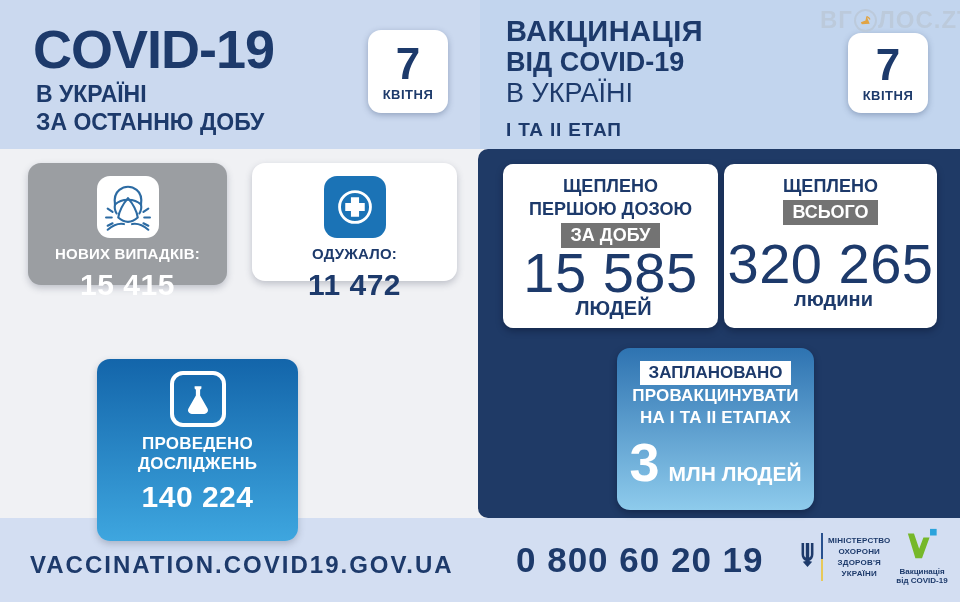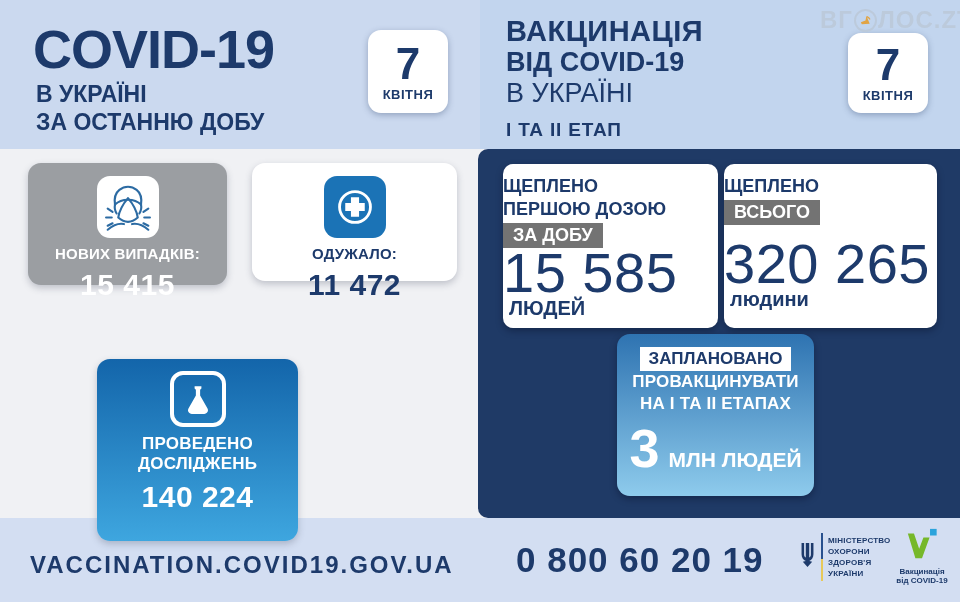--- a/index.html
+++ b/index.html
@@ -50,47 +50,47 @@
   .icon-box{width:62px;height:62px;border-radius:13px;margin:13px auto 7px;display:flex;align-items:center;justify-content:center;}
   .icon-box.white{background:#fff;}
   .icon-box.blue{background:#1b73b6;}
   .icon-outline{width:56px;height:56px;border:4px solid #fff;border-radius:13px;margin:12px auto 7px;
     display:flex;align-items:center;justify-content:center;box-sizing:border-box;}
   .card-label{font-size:15px;font-weight:800;letter-spacing:.2px;}
   .card-label.lg{font-size:17px;}
   .card-value{font-size:30px;font-weight:700;line-height:46px;letter-spacing:.5px;}
 
   
-  .vcard{position:absolute;background:#fff;border-radius:10px;color:#1d3a6b;
+  .vcard{position:absolute;background:#fff;border-radius:10px;text-align:center;color:#1d3a6b;
     box-shadow:0 3px 7px rgba(0,10,30,.35);}
   .vcard1{left:503px;top:164px;width:215px;height:153px;padding-top:11px;box-sizing:content-box;}
   .vcard2{left:724px;top:164px;width:213px;height:153px;padding-top:11px;}
   .v-line{font-size:18px;font-weight:800;line-height:23px;}
   .chip{display:inline-block;background:#737373;color:#fff;font-size:18px;font-weight:800;
     padding:1px 10px 2px;margin-top:2px;line-height:22px;}
   .v-value{font-size:56px;font-weight:400;line-height:46px;letter-spacing:.5px;margin-top:2px;}
   .v-unit{font-size:20px;font-weight:800;line-height:24px;padding-left:6px;}
   .gap-big{margin-top:16px;}
 
-  .card-planned{left:617px;top:334px;width:197px;height:162px;border-radius:13px;text-align:center;
+  .card-planned{left:617px;top:348px;width:197px;height:162px;border-radius:13px;text-align:center;
     position:absolute;color:#fff;background:linear-gradient(180deg,#2e73b1 0%,#8ecbec 100%);
     box-shadow:0 3px 7px rgba(0,10,30,.35);padding-top:13px;box-sizing:border-box;}
   .chip-white{display:inline-block;background:#fff;color:#1d3a6b;font-size:17px;font-weight:800;
     padding:1px 9px 2px;line-height:21px;}
   .p-line{font-size:17px;font-weight:800;line-height:22px;letter-spacing:.2px;}
   .p-valrow{margin-top:8px;display:flex;align-items:baseline;justify-content:center;gap:9px;}
   .p-value{font-size:54px;font-weight:800;line-height:50px;}
   .p-unit{font-size:21px;font-weight:800;}
 
   
   .f-website{position:absolute;left:30px;top:551px;font-size:24px;font-weight:800;letter-spacing:2px;color:#1d3a6b;}
   .f-phone{position:absolute;left:516px;top:540px;font-size:35px;font-weight:800;letter-spacing:1px;color:#1d3a6b;}
   .moz-logo{position:absolute;left:799px;top:533px;display:flex;align-items:center;gap:5px;}
   .moz-divider{width:2px;height:48px;background:linear-gradient(#27508e 0 55%,#e7c95a 55% 100%);}
-  .moz-lines{font-size:8px;font-weight:700;color:#1d3a6b;line-height:11px;letter-spacing:.2px;text-align:left;}
+  .moz-lines{font-size:8px;font-weight:700;color:#1d3a6b;line-height:11px;letter-spacing:.2px;text-align:center;}
   .vax-logo{position:absolute;left:893px;top:527px;width:58px;text-align:center;}
   .vax-lines{font-size:8px;font-weight:800;color:#1d3a6b;line-height:9px;margin-top:2px;}
 </style>
 </head>
 <body>
 
 <div class="stage">
 
   <div class="header-left"></div>
   <div class="header-right"></div>

